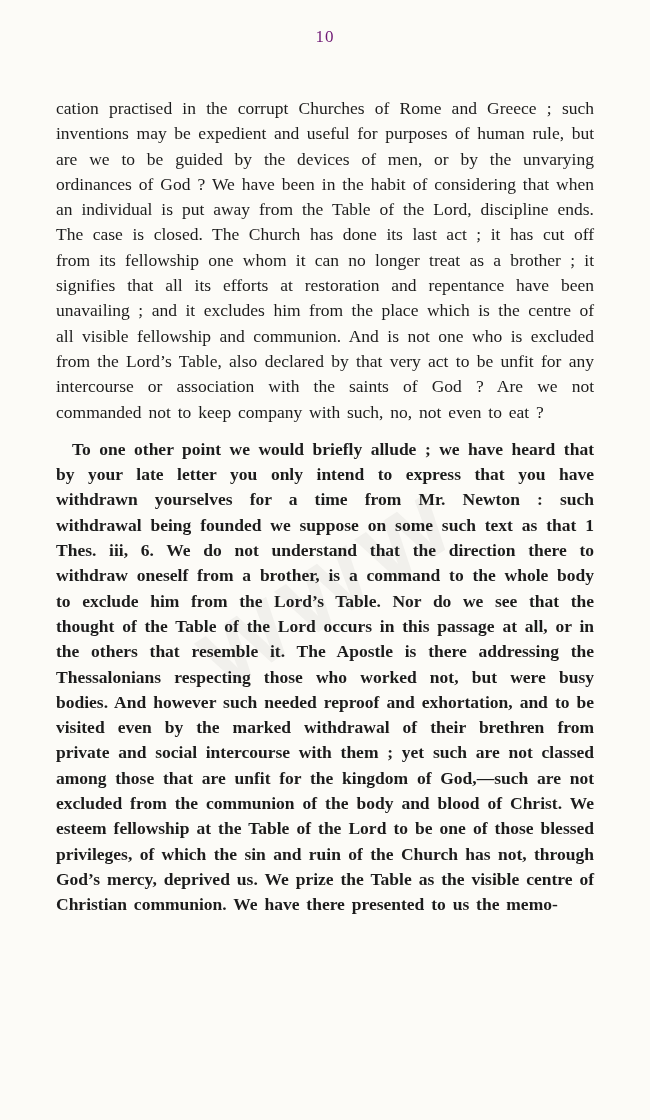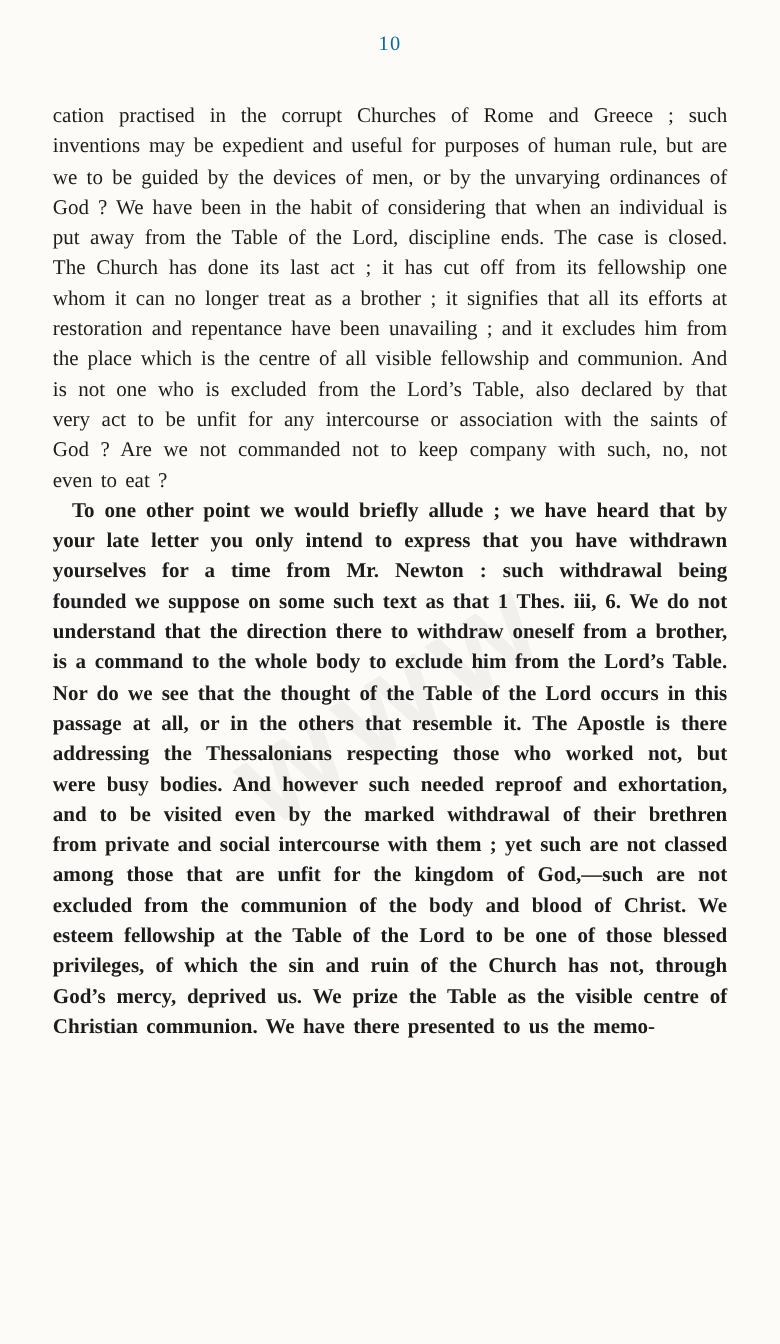--- a/index.html
+++ b/index.html
@@ -19,34 +19,34 @@
     box-shadow: 0 0 6px rgba(0,0,0,0.15);
   }
   .page-number {
     position: absolute;
     top: 27px;
     left: 0;
     right: 0;
     text-align: center;
     font-size: 17px;
     letter-spacing: 1px;
-    color: #0369a1;
+    color: #701a75;
   }
   .text-block {
     position: absolute;
     top: 84px;
     left: 44px;
     width: 562px;
     font-size: 17.5px;
     line-height: 25.3px;
     text-align: justify;
     text-justify: inter-word;
   }
   .para {
-    margin: 0;
+    margin: 12px;
     word-spacing: 2.5px;
   }
   .para.indent {
     text-indent: 16px;
     font-weight: bold;
   }
   .watermark {
     position: absolute;
     top: 52%;
     left: 50%;

